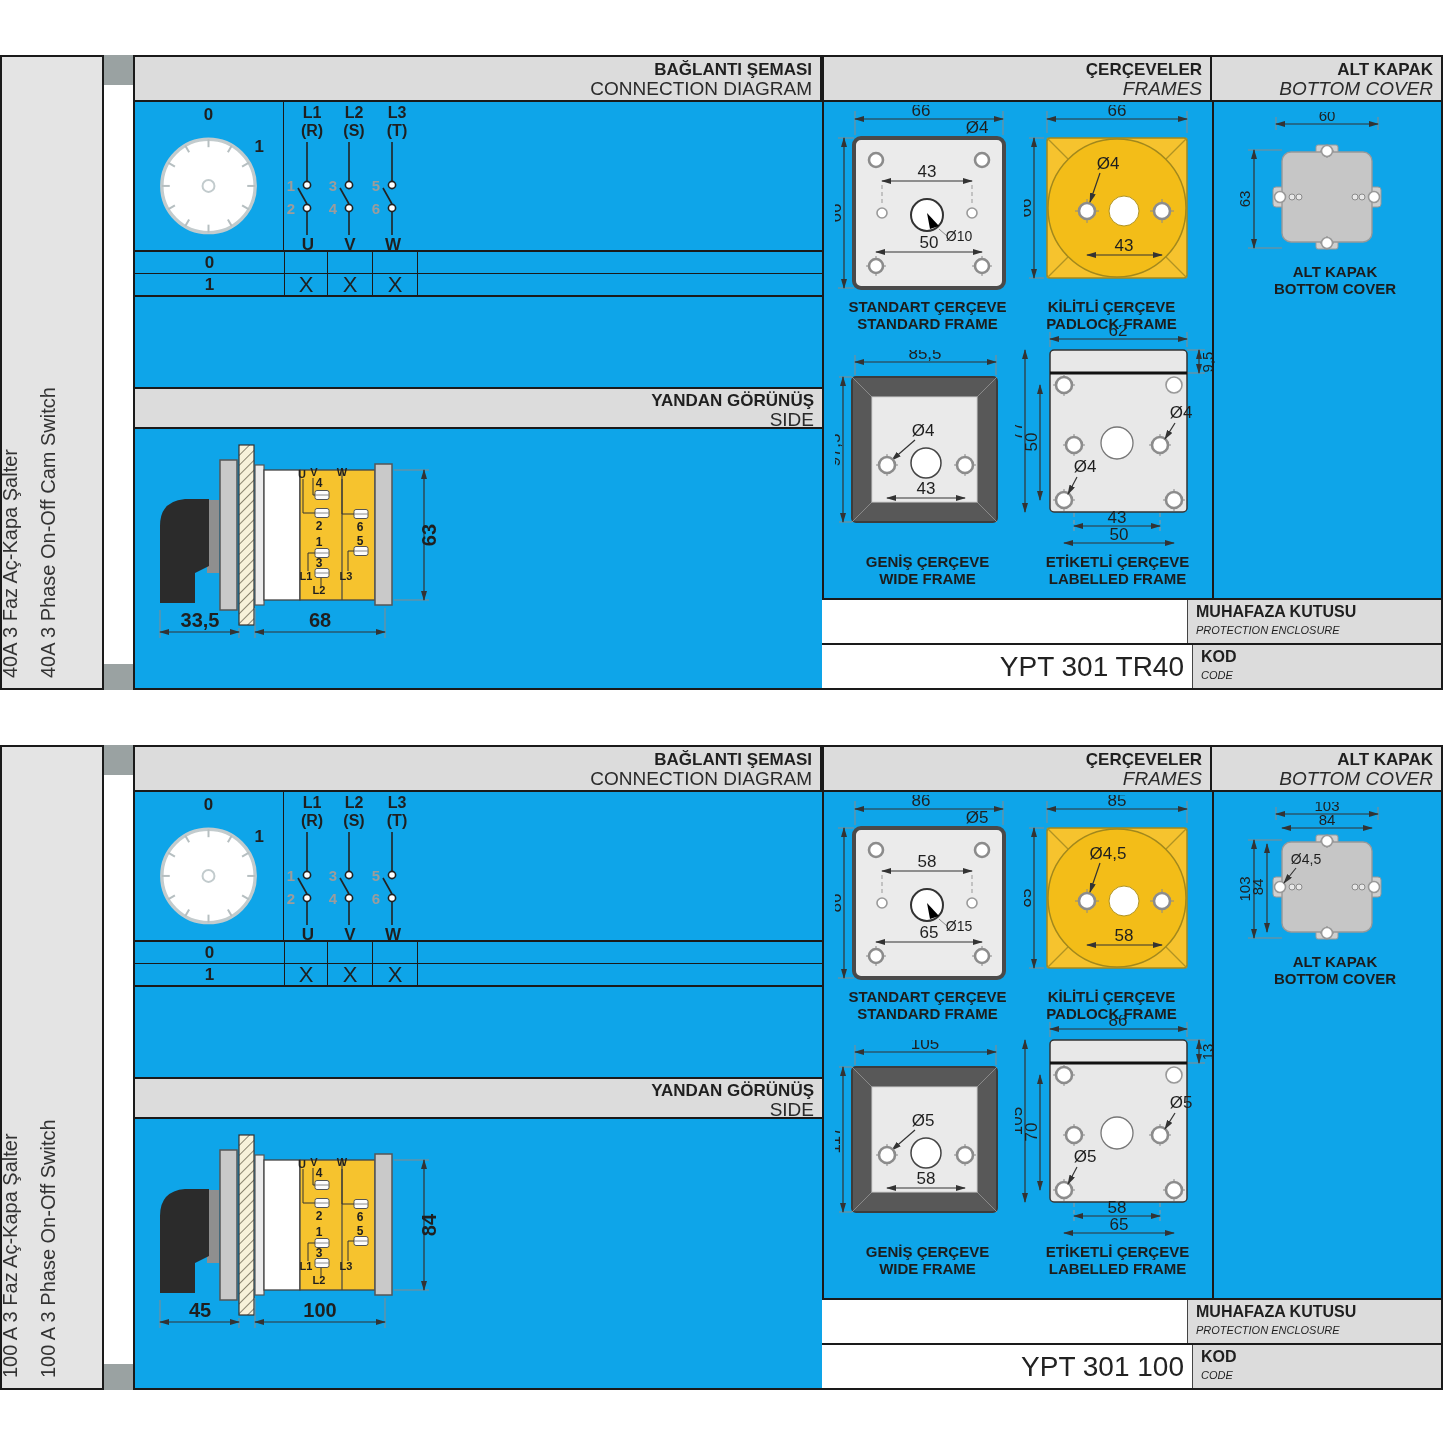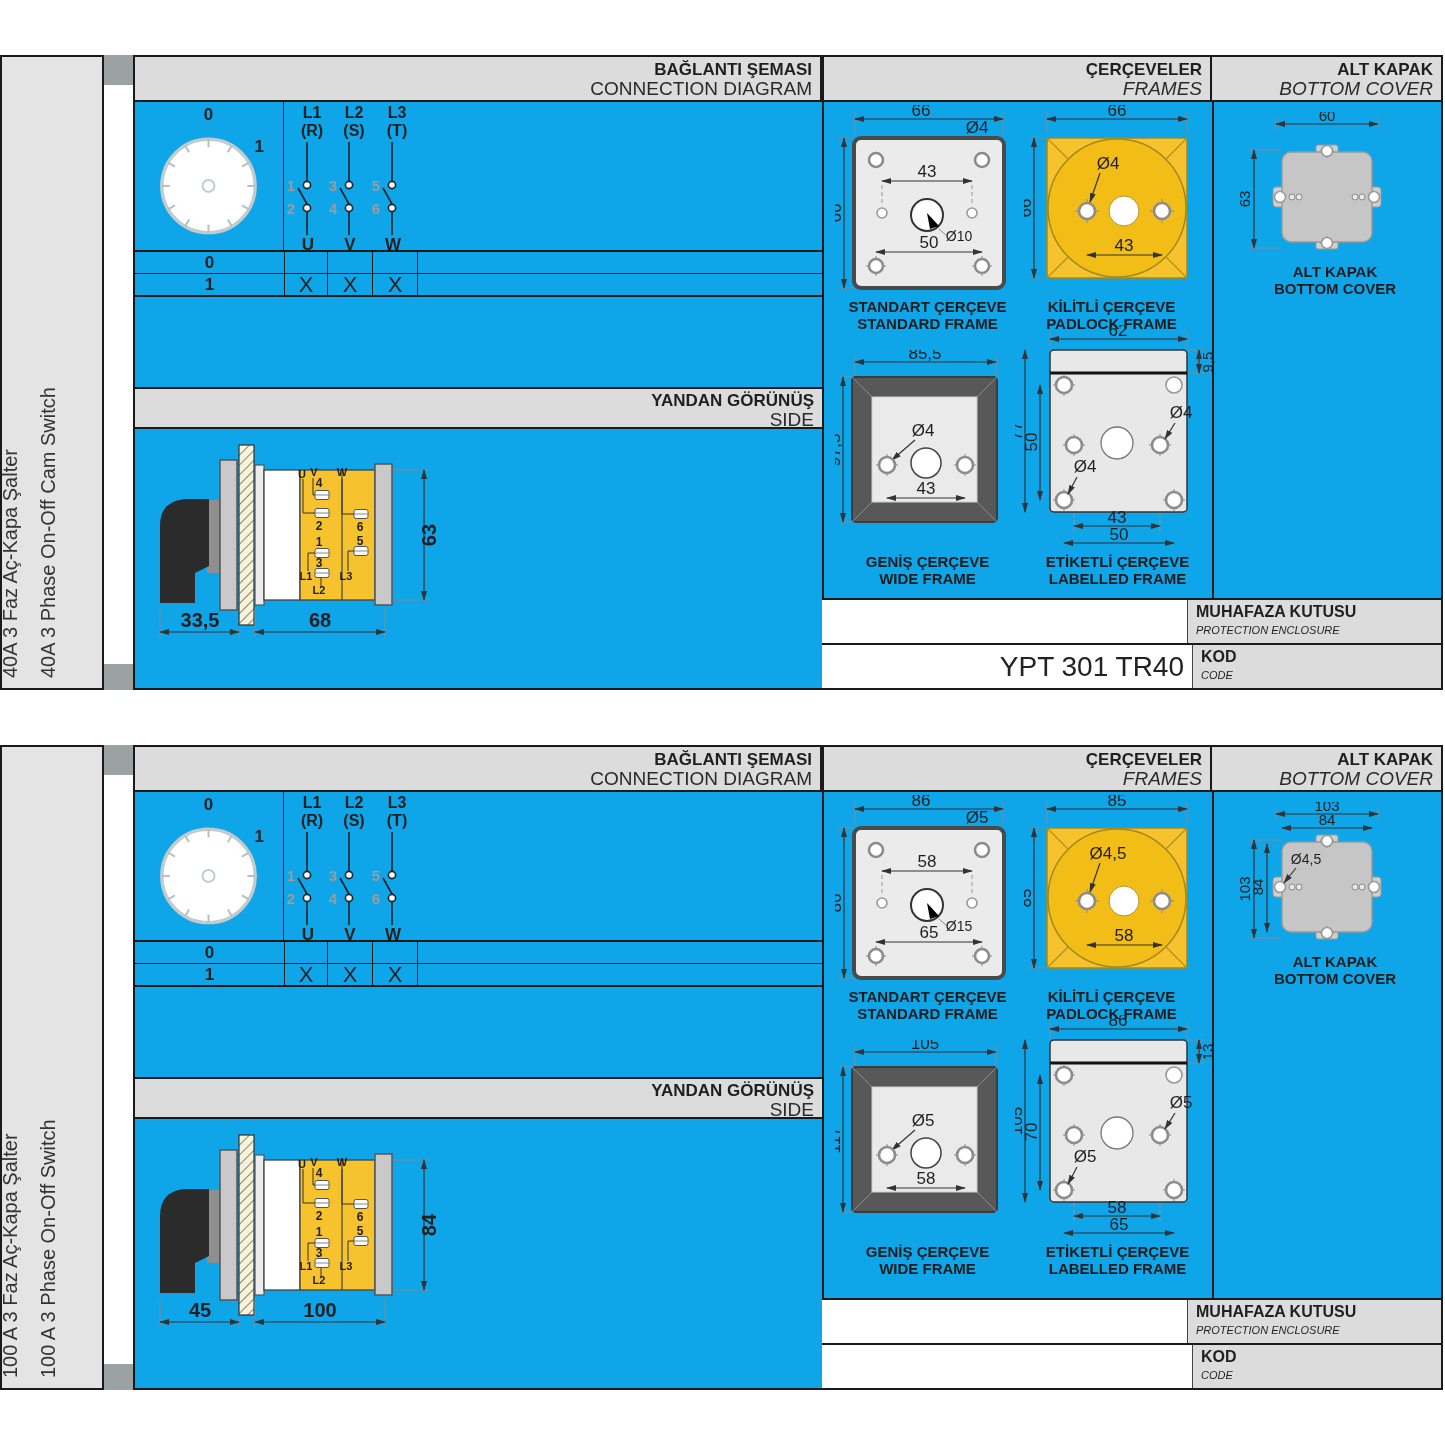--- a/index.html
+++ b/index.html
@@ -865,20 +865,21 @@
     </div>
 
     <div class="crow crow1">
       <div class="cval">KUT IP 5199</div>
       <div class="clbl">
         <div class="l1">MUHAFAZA KUTUSU</div>
         <div class="l2">PROTECTION ENCLOSURE</div>
       </div>
     </div>
     <div class="crow crow2">
+      <div class="cval">YPT 301 100</div>
       <div class="clbl">
         <div class="l1">KOD</div>
         <div class="l2">CODE</div>
       </div>
     </div>
 
   </div>
 </div>
 </div>
 

